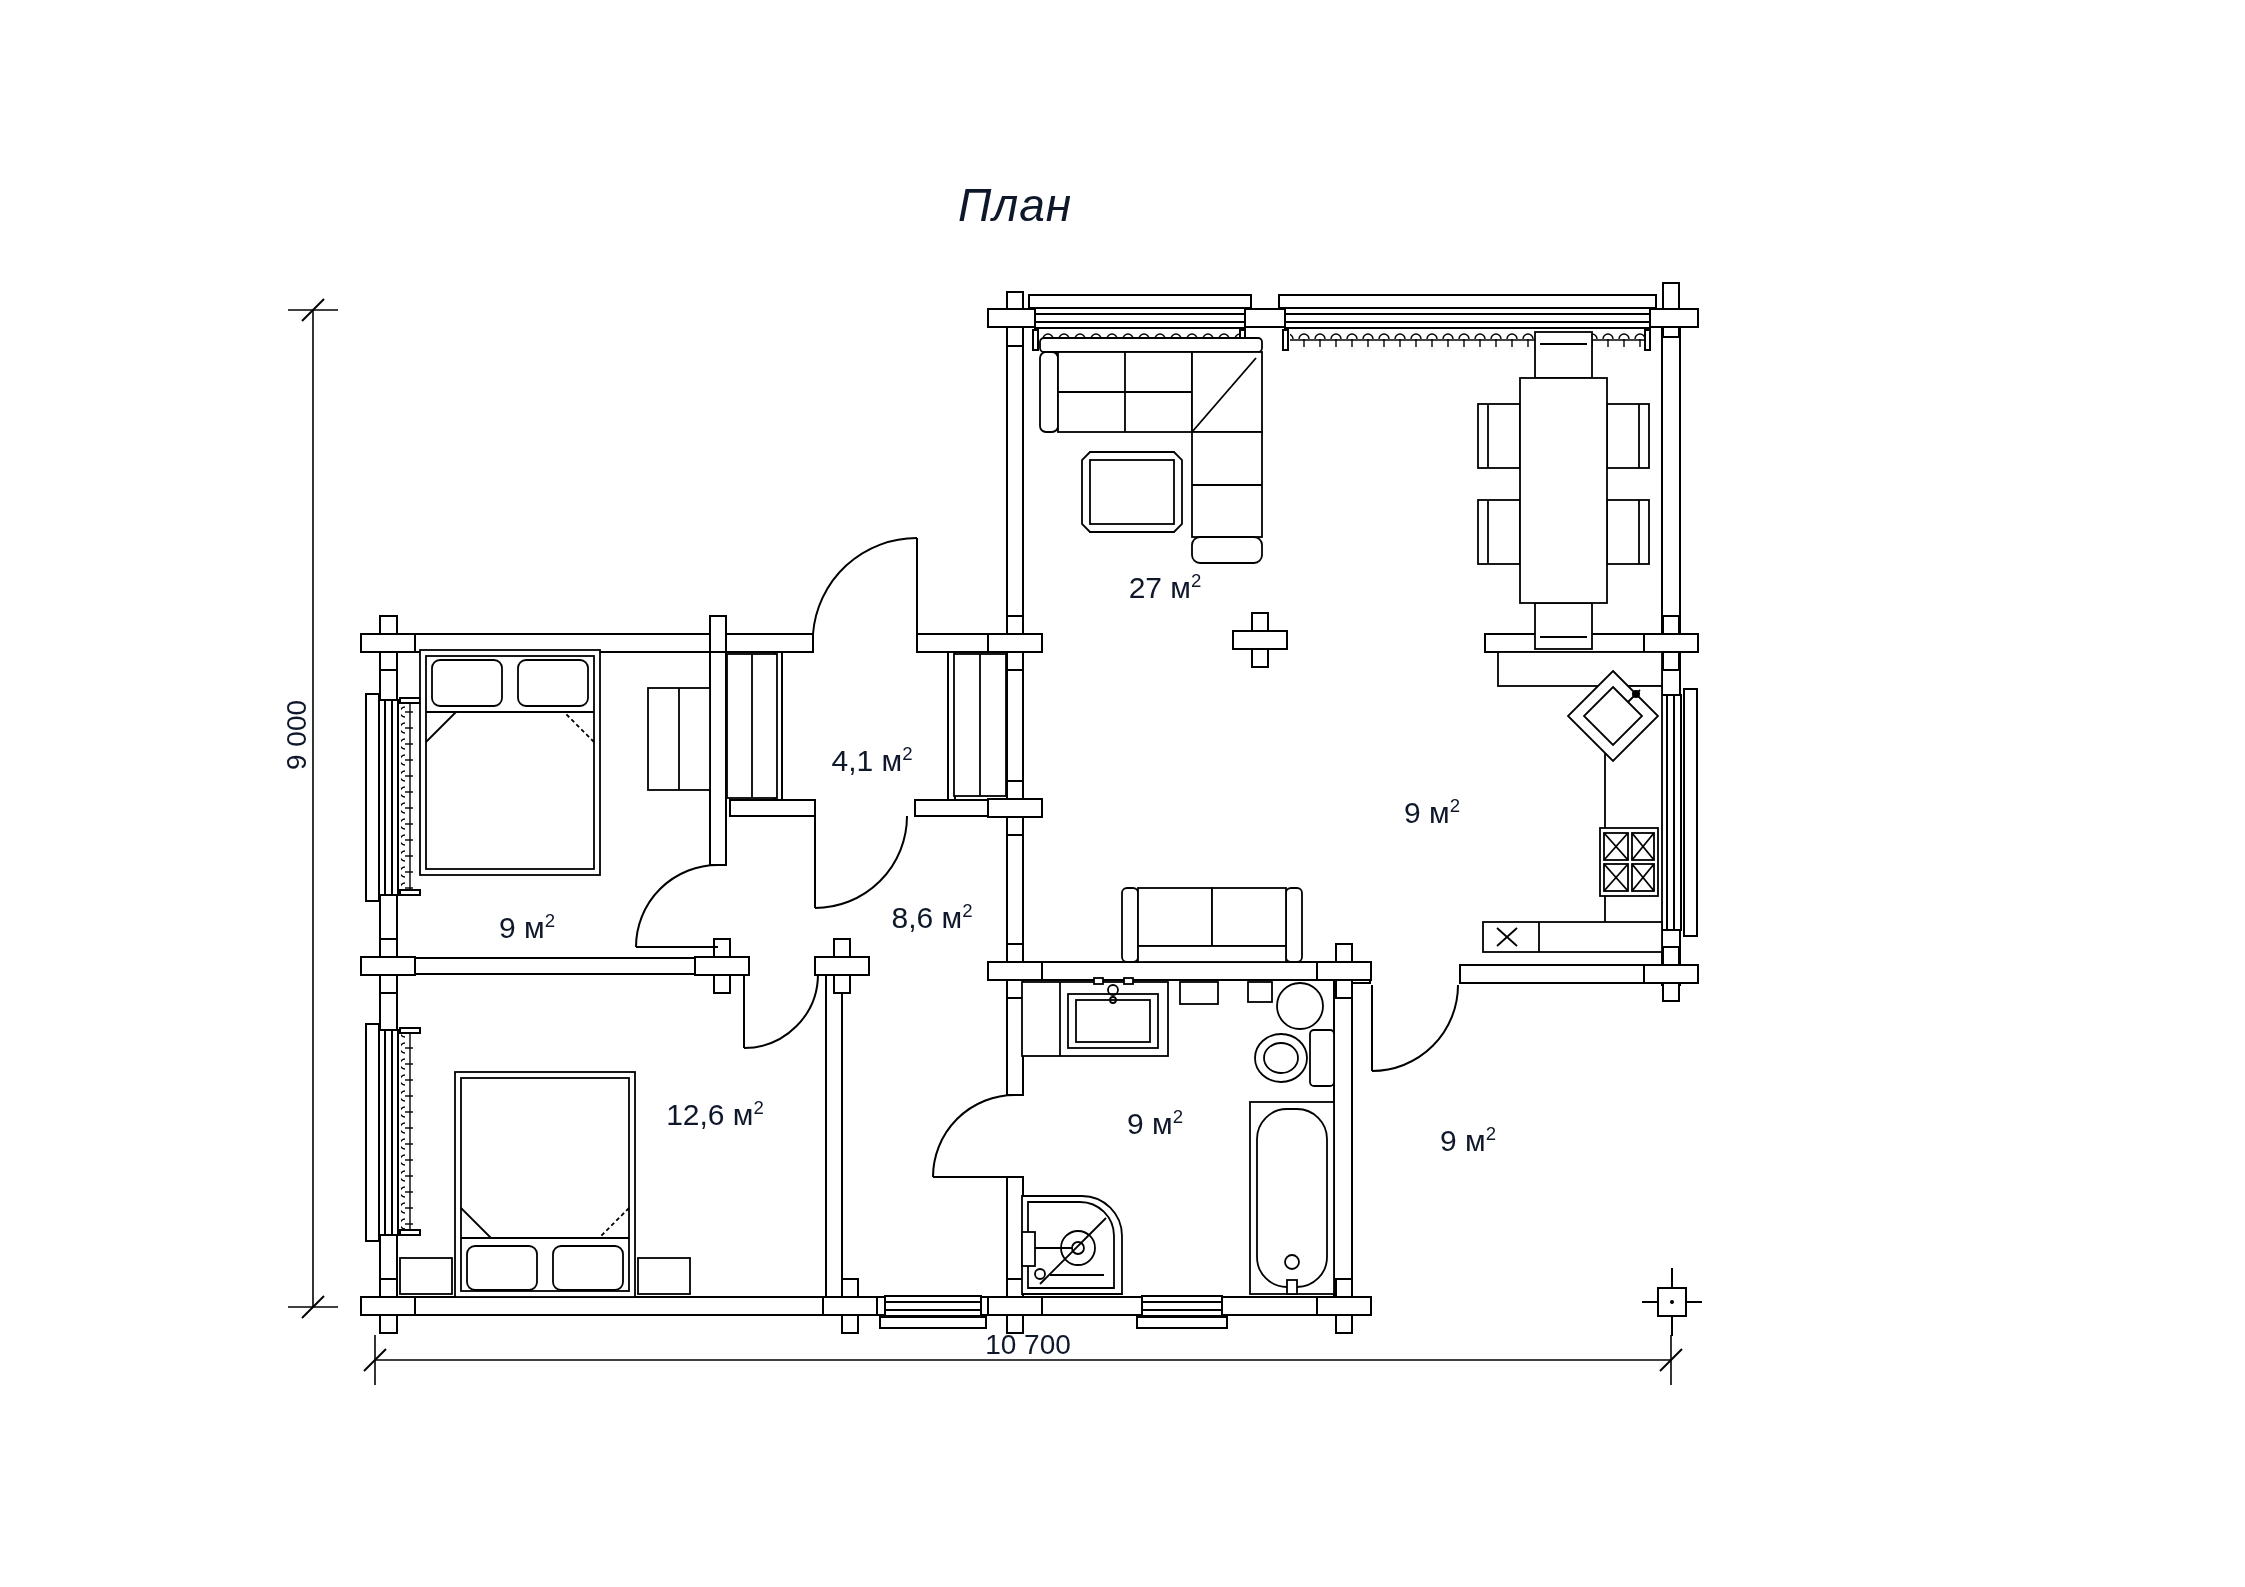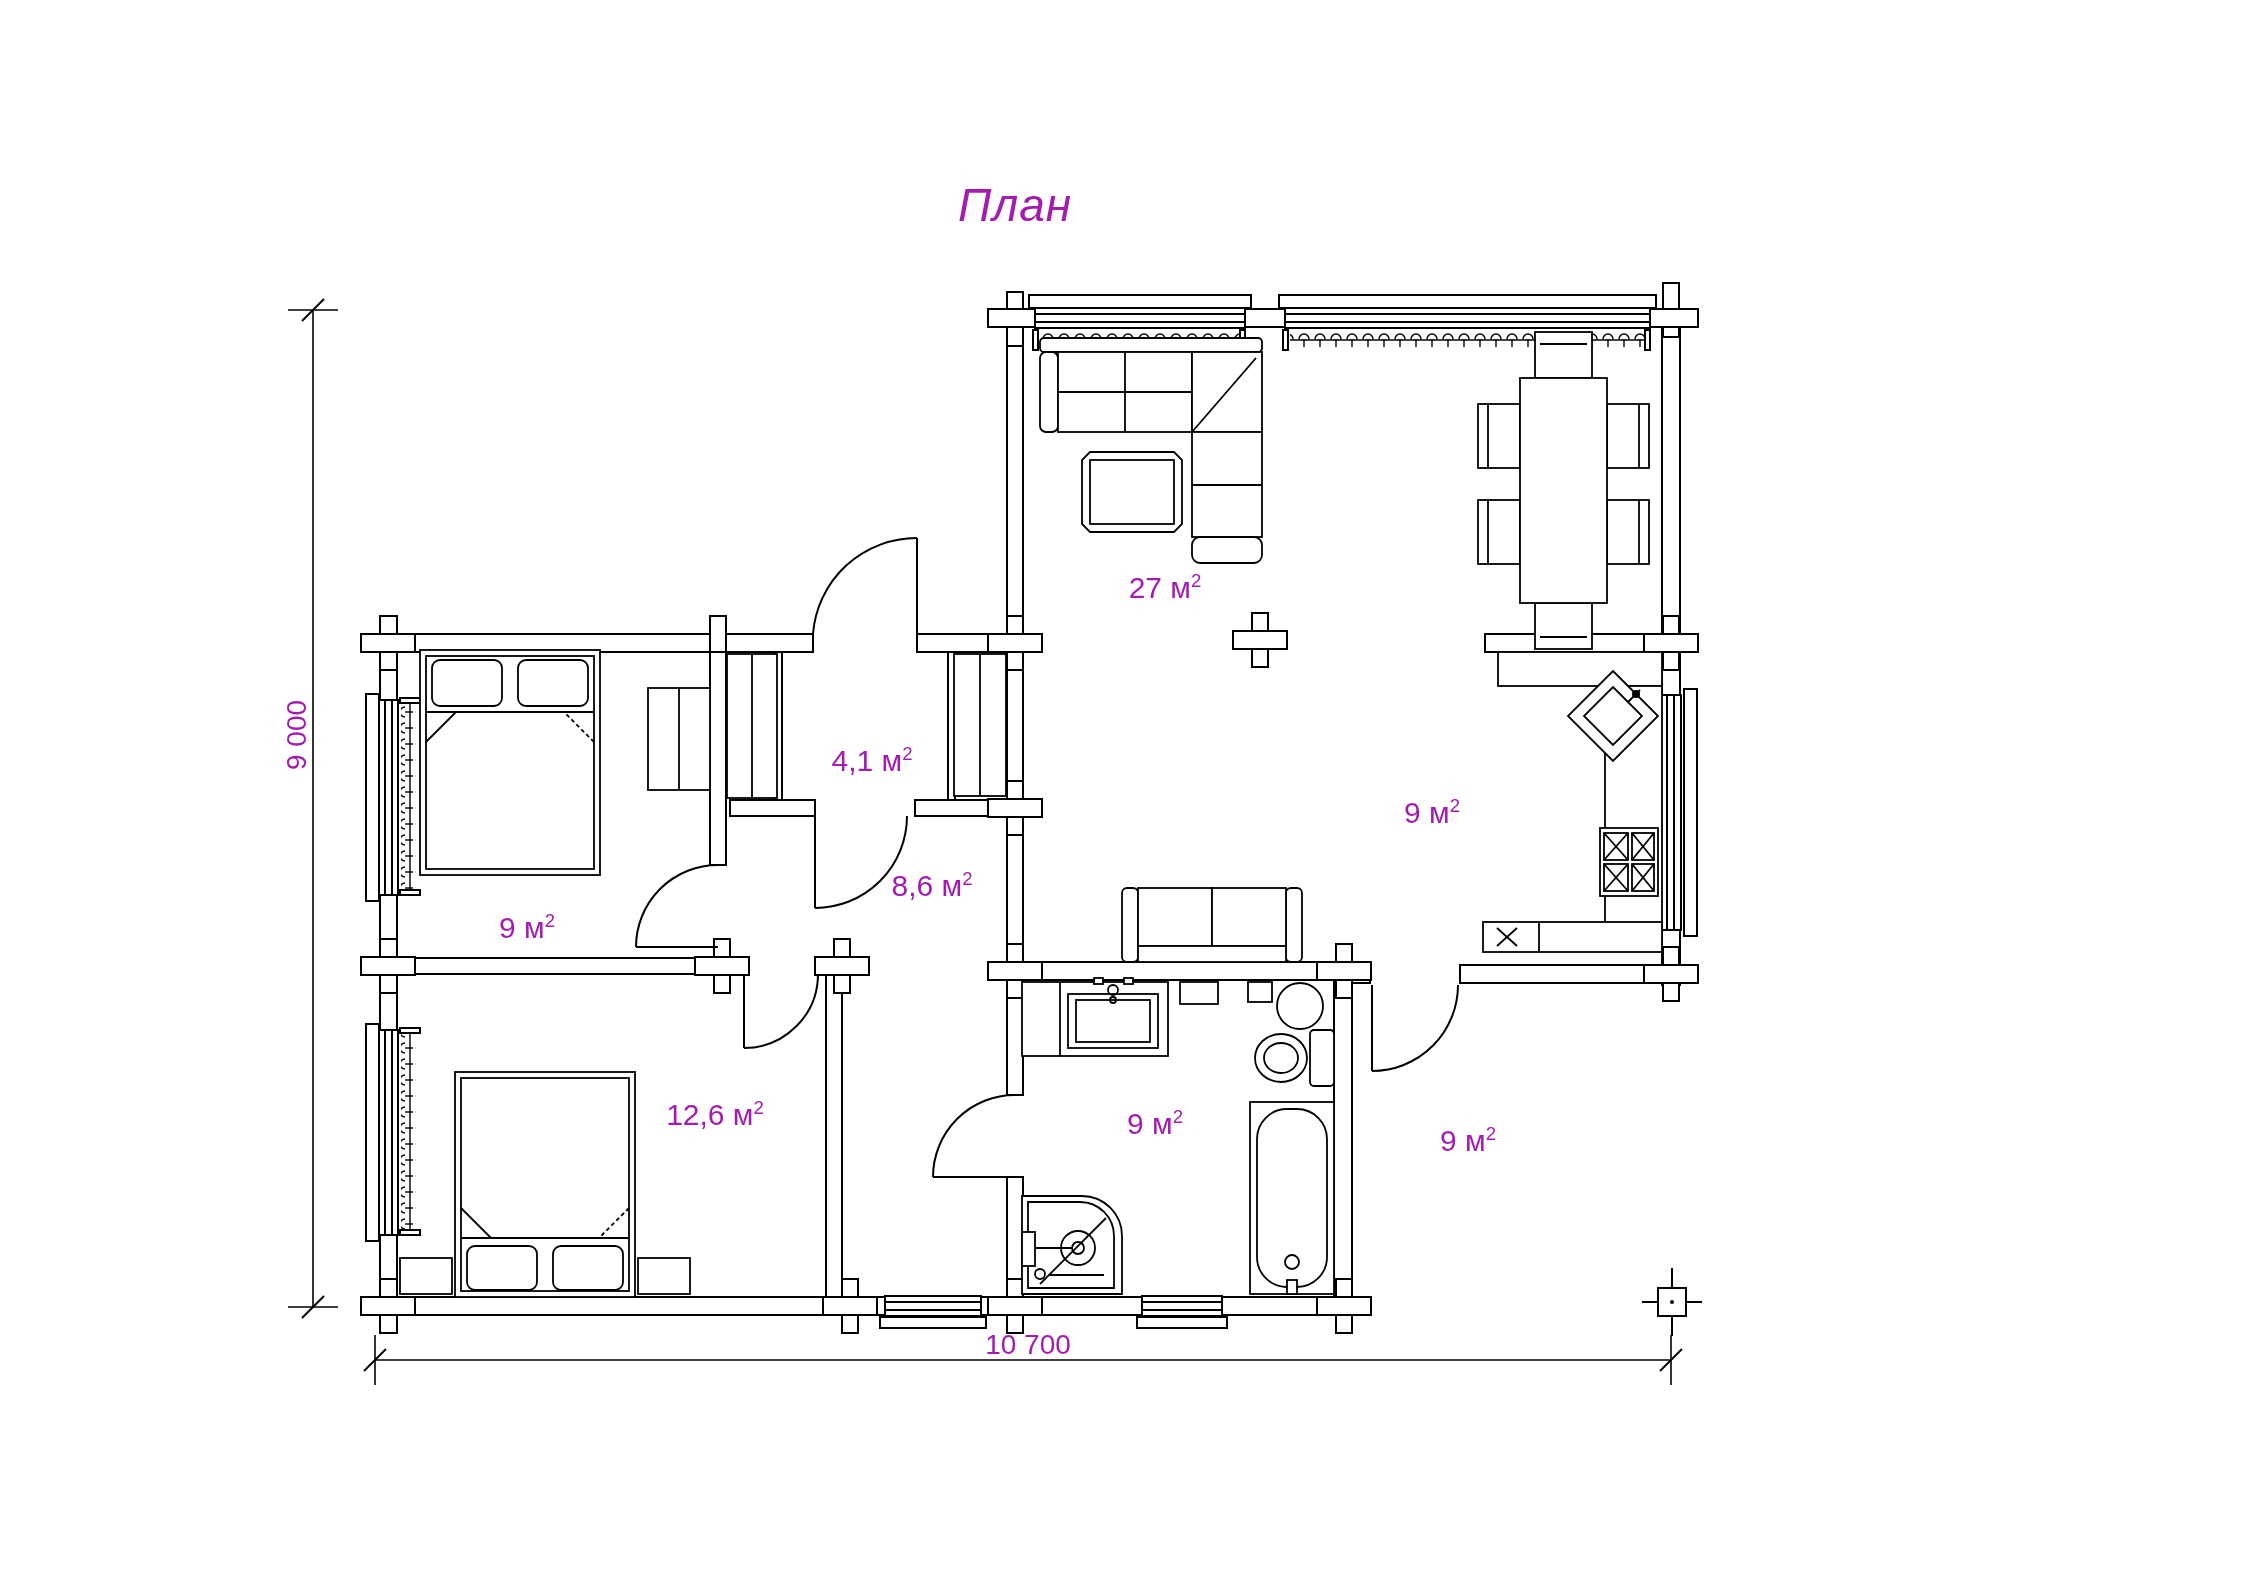--- a/index.html
+++ b/index.html
@@ -1,17 +1,17 @@
 <!DOCTYPE html>
 <html><head>
 <meta charset="utf-8">
 <style>
   html,body{margin:0;padding:0;background:#ffffff;}
   #page{position:relative;width:2245px;height:1587px;background:#fff;overflow:hidden;
-        font-family:"Liberation Sans", sans-serif;color:#a21caf;}
+        font-family:"Liberation Sans", sans-serif;color:#0f172a;}
   #plan-svg{position:absolute;left:0;top:0;}
   .ovl{position:absolute;white-space:nowrap;transform:translate(-50%,-50%);}
   .title{font-size:46px;font-style:italic;letter-spacing:1px;}
   .room-label{font-size:30px;}
   .room-label sup{font-size:0.62em;}
   .dim-label{font-size:28px;}
   .dim-label.vert{transform:translate(-50%,-50%) rotate(-90deg);}
   .legend{position:absolute;left:1800px;top:763px;font-size:29px;line-height:37px;}
   .legend div{height:37px;}
 </style>
@@ -404,21 +404,21 @@
       <line x1="1671" y1="1335" x2="1671" y2="1385"></line>
       <line x1="1660" y1="1371" x2="1682" y2="1349" stroke-width="2"></line>
     </g>
   </g>
 </svg>
 
 <div class="ovl title" style="left:1015px;top:205px;">План</div>
 
 <div class="ovl room-label" style="left:1165px;top:571px;margin-top:16px;"><span>27 м</span><sup>2</sup></div>
 <div class="ovl room-label" style="left:872px;top:760px;"><span>4,1 м</span><sup>2</sup></div>
-<div class="ovl room-label" style="left:932px;top:885px;"><span>8,6 м</span><sup>2</sup></div>
+<div class="ovl room-label" style="left:932px;top:917px;"><span>8,6 м</span><sup>2</sup></div>
 <div class="ovl room-label" style="left:527px;top:927px;"><span>9 м</span><sup>2</sup></div>
 <div class="ovl room-label" style="left:715px;top:1114px;"><span>12,6 м</span><sup>2</sup></div>
 <div class="ovl room-label" style="left:1155px;top:1123px;"><span>9 м</span><sup>2</sup></div>
 <div class="ovl room-label" style="left:1432px;top:812px;"><span>9 м</span><sup>2</sup></div>
 <div class="ovl room-label" style="left:1468px;top:1140px;"><span>9 м</span><sup>2</sup></div>
 
 <div class="ovl dim-label vert" style="left:297px;top:735px;">9 000</div>
 <div class="ovl dim-label" style="left:1028px;top:1345px;">10 700</div>
 
 

